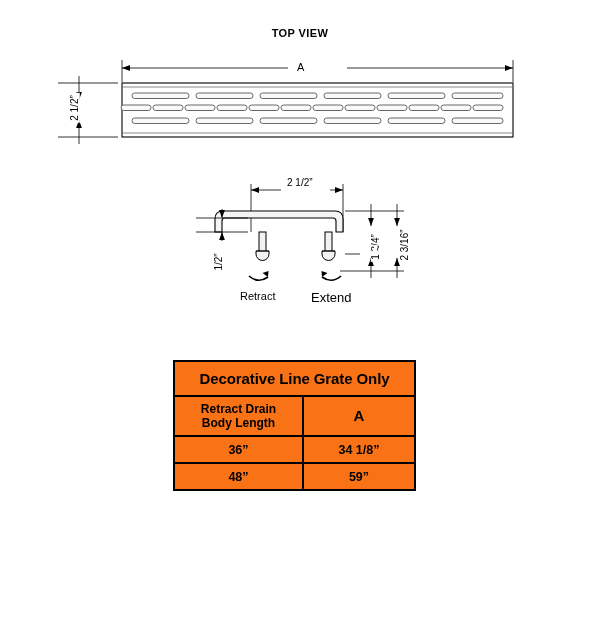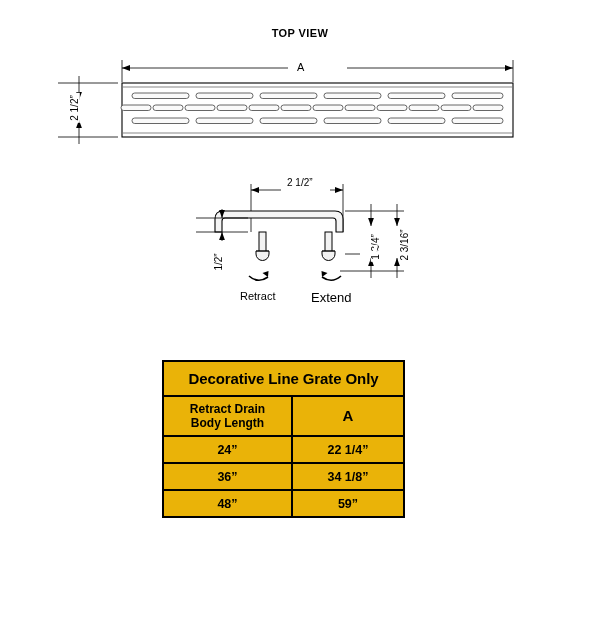--- a/index.html
+++ b/index.html
@@ -128,26 +128,26 @@
   }
   #label-extend {
     left: 311px;
     top: 291px;
     font-size: 13px;
   }
 
   
   #spec-table {
     position: absolute;
-    left: 162px;
+    left: 173px;
     top: 360px;
     width: 241px;
     border-collapse: collapse;
     table-layout: fixed;
-    background: #eab308;
+    background: #f97316;
   }
   #spec-table td, #spec-table th {
     border: 2px solid #000000;
     font-family: "Liberation Sans", sans-serif;
     text-align: center;
     vertical-align: middle;
     padding: 0;
     color: #000;
   }
   #spec-table .tbl-title {
@@ -346,24 +346,20 @@
         <td class="tbl-title" colspan="2">Decorative Line Grate Only</td>
       </tr>
       <tr>
         <td class="tbl-head">
           <span>Retract Drain</span><br>
           <span>Body Length</span>
         </td>
         <td class="tbl-head tbl-head-a">A</td>
       </tr>
       <tr>
-        <td class="tbl-cell">24”</td>
-        <td class="tbl-cell">22 1/4”</td>
-      </tr>
-      <tr>
         <td class="tbl-cell">36”</td>
         <td class="tbl-cell">34 1/8”</td>
       </tr>
       <tr>
         <td class="tbl-cell">48”</td>
         <td class="tbl-cell">59”</td>
       </tr>
     </tbody>
   </table>
 

